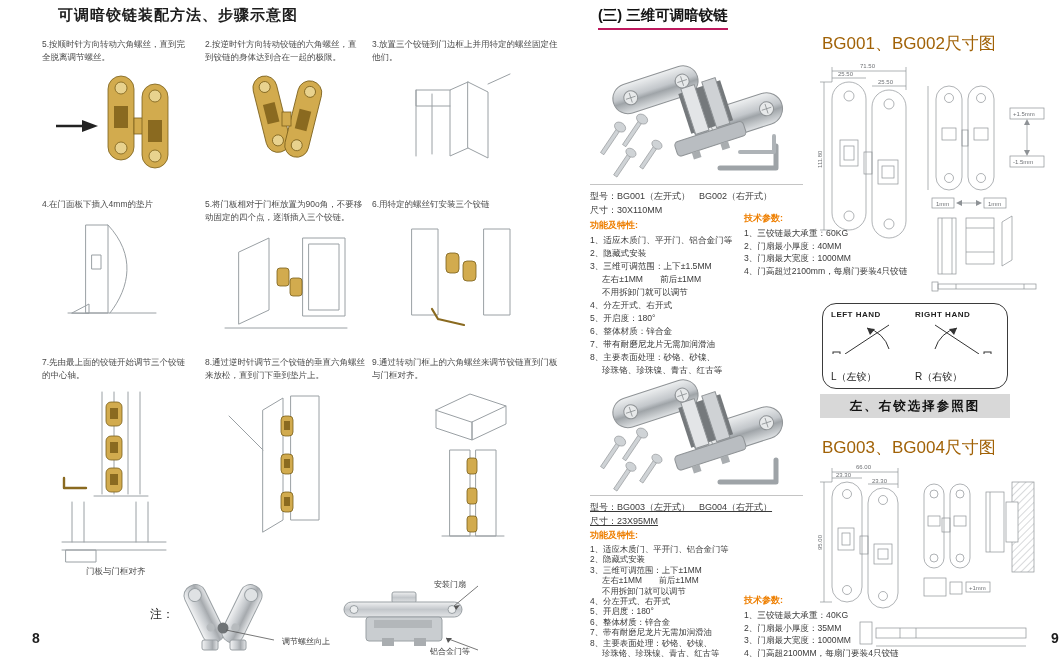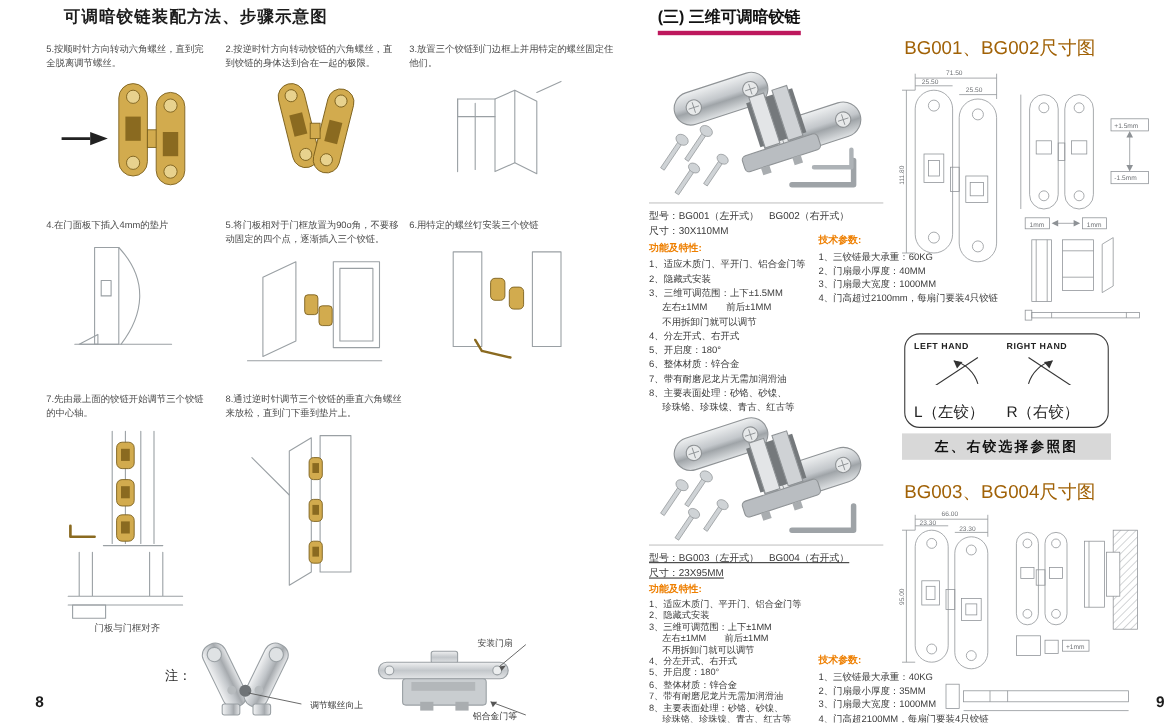--- a/index.html
+++ b/index.html
@@ -12,39 +12,39 @@
   .fig{display:block;margin-top:6px;}
   .sk{stroke:#9aa0a4;fill:none;stroke-width:1;stroke-linejoin:round;stroke-linecap:round;}
   .gold{fill:#d2ab4e;stroke:#7a5f1c;stroke-width:.8;}
   .goldd{fill:#8a6a20;}
   .goldc{fill:#e8d28e;stroke:#7a5f1c;stroke-width:.8;}
   .cap{position:absolute;font-size:8.5px;color:#4a4a4a;}
   .note{position:absolute;font-size:12px;color:#2a2a2a;}
   .pnum{position:absolute;font-size:14px;font-weight:bold;color:#1c1c1c;}
   
   .rp-title{position:absolute;left:598px;top:6px;margin:0;font-size:14.5px;font-weight:bold;color:#111;
-            border-bottom:4px solid #be185d;padding-bottom:3px;}
+            border-bottom:2px solid #be185d;padding-bottom:3px;}
   .sep{position:absolute;width:213px;border-top:1px solid #c4c4c4;}
   .model{position:absolute;font-size:9px;line-height:1.6;color:#3a3a3a;}
   .model div{white-space:nowrap;}
   .featb,.specb{position:absolute;}
   .oh{margin:0 0 2px 0;font-size:9px;font-weight:bold;color:#ee7f00;}
   .fline{font-size:8.6px;line-height:13px;color:#3a3a3a;white-space:nowrap;}
   .fline.cont{padding-left:12px;}
   .f2 .fline{font-size:8.4px;line-height:10.4px;}
   .sline{font-size:8.6px;line-height:12.5px;color:#3a3a3a;white-space:nowrap;}
   .dimtitle{position:absolute;margin:0;font-size:17px;font-weight:normal;color:#a16207;}
   .drawing{position:absolute;}
   .dk{stroke:#8e9296;fill:none;stroke-width:.7;}
   .dtx{fill:#6f7276;font-size:6px;font-family:"Liberation Sans",sans-serif;}
   .handbox{position:absolute;left:822px;top:303px;width:186px;height:86px;border:1.6px solid #3b3b3b;border-radius:14px;
            display:flex;box-sizing:border-box;padding:6px 8px 4px 8px;}
   .hb-col{flex:1;display:flex;flex-direction:column;}
   .hb-t{font-size:8px;font-weight:bold;color:#222;letter-spacing:.5px;}
-  .hb-s{font-size:14px;color:#222;margin-top:16px;}
+  .hb-s{font-size:10px;color:#222;margin-top:16px;}
   .banner{position:absolute;left:820px;top:394px;width:190px;height:24px;background:#d8d8d8;
           font-size:12.5px;font-weight:bold;color:#111;text-align:center;line-height:24px;letter-spacing:2px;}
   .photo{position:absolute;}
   .leaderlbl{position:absolute;font-size:8px;color:#3a3a3a;white-space:nowrap;}
 </style>
 </head>
 <body>
 
 <div class="spread">
 
@@ -152,20 +152,31 @@
       <path class="sk" d="M24,28 l34,34"></path>
       <rect class="gold" x="76" y="28" width="12" height="20" rx="4"></rect>
         <rect class="goldd" x="79" y="33" width="6" height="9"></rect>
       <rect class="gold" x="76" y="66" width="12" height="20" rx="4"></rect>
         <rect class="goldd" x="79" y="71" width="6" height="9"></rect>
       <rect class="gold" x="76" y="104" width="12" height="20" rx="4"></rect>
         <rect class="goldd" x="79" y="109" width="6" height="9"></rect>
     </svg>
   </div>
 
+  <div class="step" style="left:372px;top:356px;width:188px;">
+    <p class="stept">9.通过转动门框上的六角螺丝来调节铰链直到门板与门框对齐。</p>
+    <svg class="fig" width="185" height="160">
+      <path class="sk" d="M64,22 l34,-16 l36,12 l-34,16 z"></path>
+      <path class="sk" d="M64,22 v18 l36,12 v-18 M134,18 v18 l-34,16 v-18"></path>
+      <path class="sk" d="M78,62 h20 v86 h-20 z M104,62 h20 v86 h-20 z M70,148 h62"></path>
+      <rect class="gold" x="95" y="70" width="10" height="16" rx="3"></rect>
+      <rect class="gold" x="95" y="100" width="10" height="16" rx="3"></rect>
+      <rect class="gold" x="95" y="128" width="10" height="16" rx="3"></rect>
+    </svg>
+  </div>
 
   <svg class="photo" style="left:58px;top:498px;" width="112" height="66">
     <path class="sk" d="M14,4 v40 M26,4 v40 M78,4 v40 M90,4 v40 M4,44 h104 M4,52 h104"></path>
     <rect class="sk" x="8" y="52" width="30" height="12"></rect>
   </svg>
   <span class="cap" style="left:86px;top:566px;">门板与门框对齐</span>
 
   <span class="note" style="left:150px;top:606px;">注：</span>
 
   <svg class="photo" style="left:168px;top:572px;" width="110" height="84">

